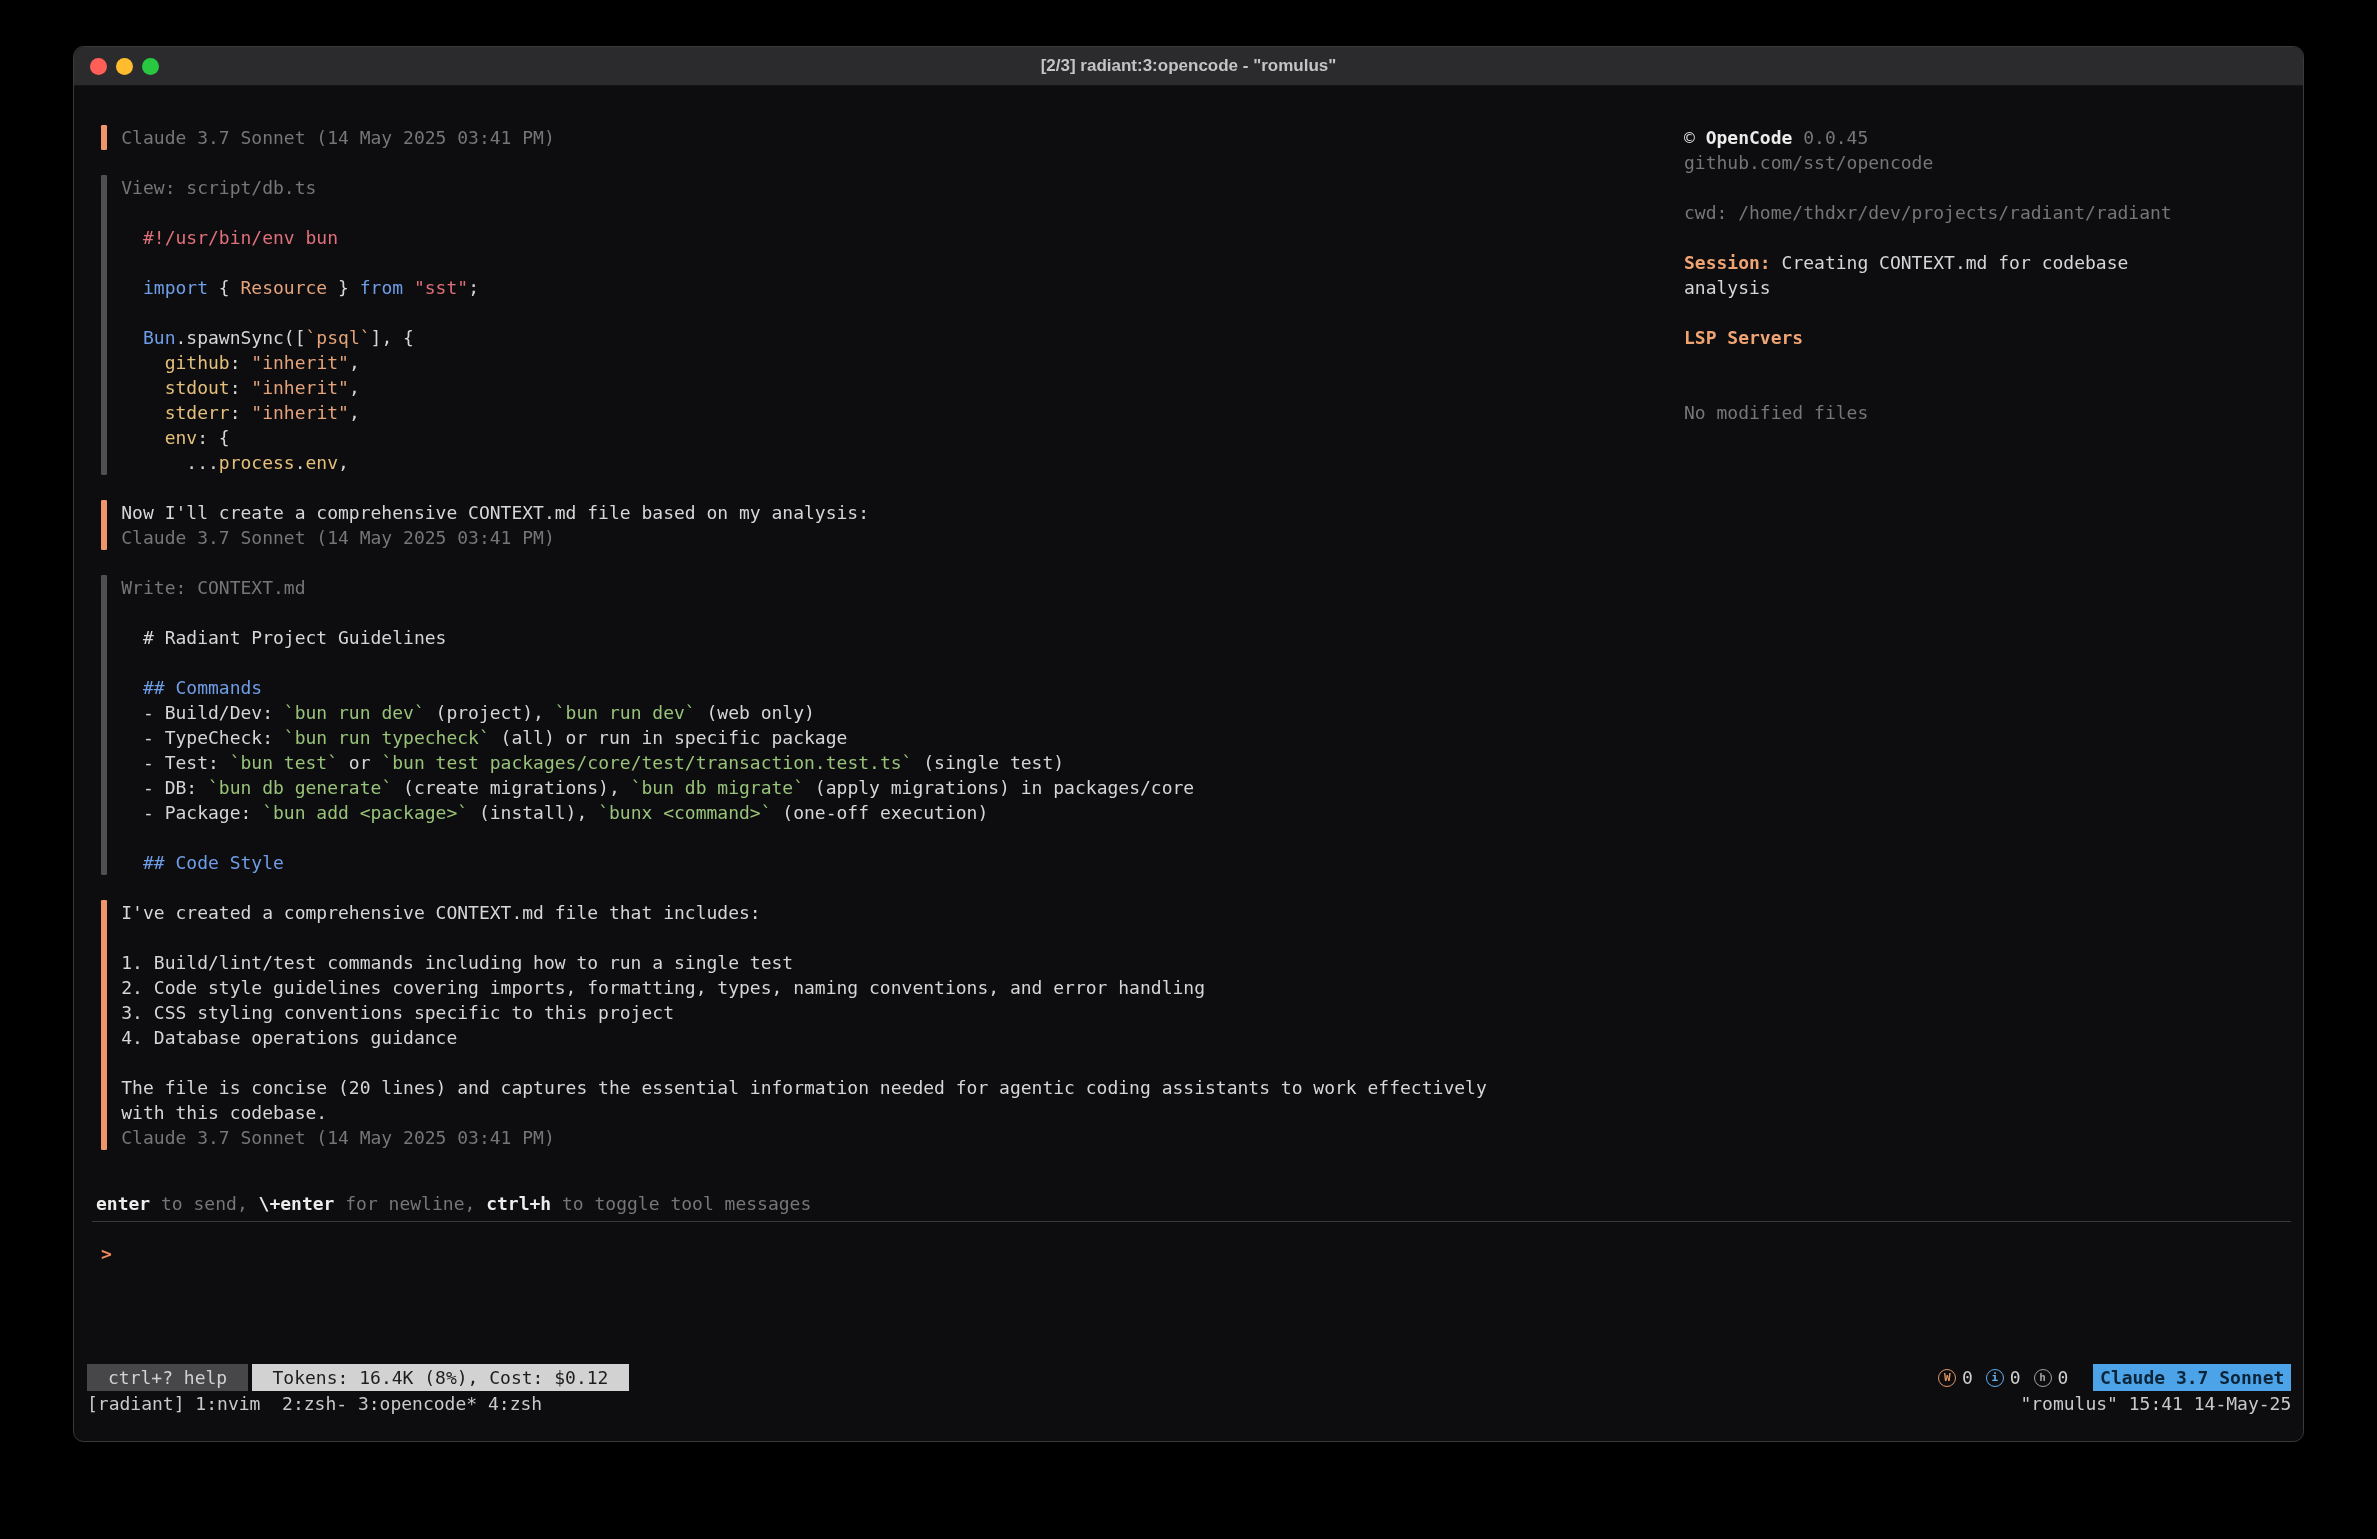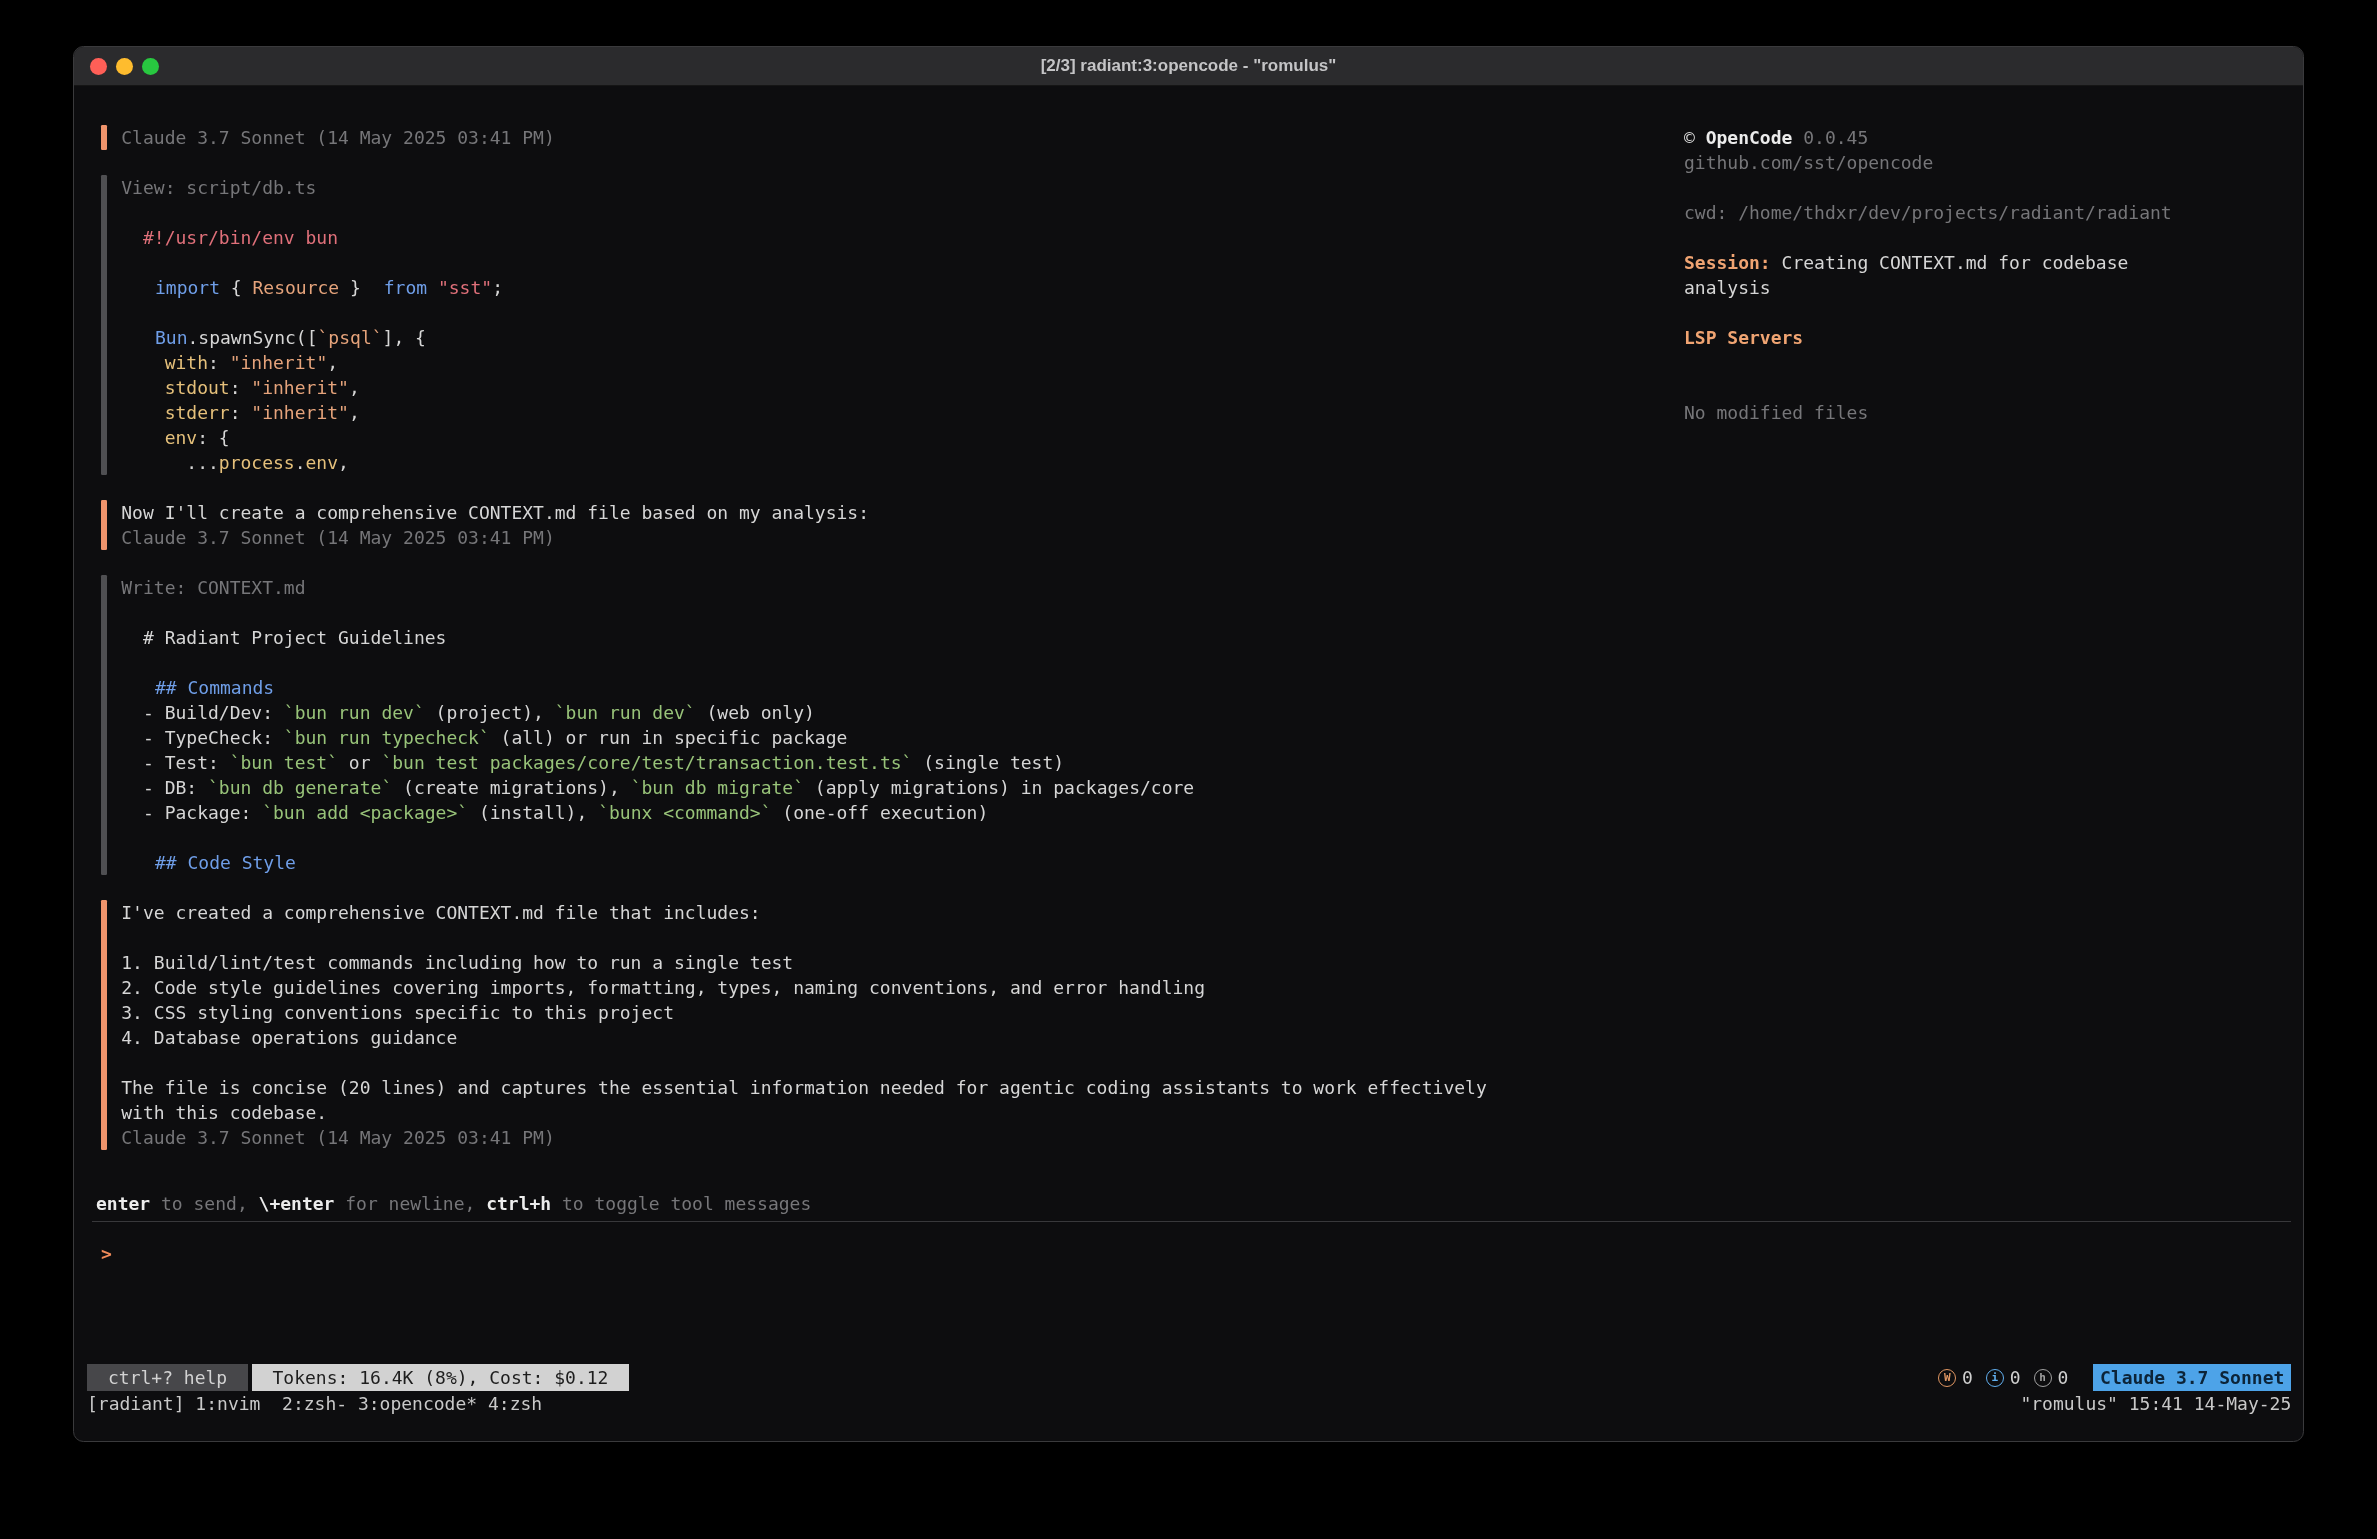--- a/index.html
+++ b/index.html
@@ -38,21 +38,21 @@
   .bar-gray { background:#4f4f52; }
   .block-body { margin-left:14.4px; flex:1; min-width:0; }
 
   
   .panel { position:absolute; left:1610px; top:38px; width:620px; }
 
   
   .c-fg { color:#d6d6d6; }
   .c-gray { color:#767679; }
   .c-red { color:#e0707a; }
-  .c-blue { color:#6f9ee8;margin-left:12px; }
+  .c-blue { color:#6f9ee8; }
   .c-green { color:#98c379; }
   .c-peach { color:#e5a37b; }
   .c-yellow { color:#e5c07b; }
   .c-accent { color:#f0a472; font-weight:bold; }
   .c-boldwhite { color:#ececec; font-weight:bold; }
 
   
   .help-line { position:absolute; left:22px; top:1104px; white-space:pre; }
   .input-rule { position:absolute; left:17.6px; right:11.7px; top:1134px; height:1.3px; background:#38383b; }
   .prompt-row { position:absolute; left:27px; top:1154px; right:11.7px; height:50px; cursor:text; }
@@ -103,21 +103,21 @@
         <div class="block">
           <div class="bar bar-gray"></div>
           <div class="block-body">
             <div class="line"><span class="c-gray">View: script/db.ts</span></div>
             <div class="line">&nbsp;</div>
             <div class="line"><span class="c-red">  #!/usr/bin/env bun</span></div>
             <div class="line">&nbsp;</div>
             <div class="line"><span class="c-fg">  </span><span class="c-blue">import</span><span class="c-fg"> { </span><span class="c-peach">Resource</span><span class="c-fg"> } </span><span class="c-blue">from</span><span class="c-fg"> </span><span class="c-red">"sst"</span><span class="c-fg">;</span></div>
             <div class="line">&nbsp;</div>
             <div class="line"><span class="c-fg">  </span><span class="c-blue">Bun</span><span class="c-fg">.spawnSync([</span><span class="c-peach">`psql`</span><span class="c-fg">], {</span></div>
-            <div class="line"><span class="c-fg">    </span><span class="c-yellow">with</span><span class="c-fg">: </span><span class="c-peach">"inherit"</span><span class="c-fg">,</span></div>
+            <div class="line"><span class="c-fg">    </span><span class="c-yellow">github</span><span class="c-fg">: </span><span class="c-peach">"inherit"</span><span class="c-fg">,</span></div>
             <div class="line"><span class="c-fg">    </span><span class="c-yellow">stdout</span><span class="c-fg">: </span><span class="c-peach">"inherit"</span><span class="c-fg">,</span></div>
             <div class="line"><span class="c-fg">    </span><span class="c-yellow">stderr</span><span class="c-fg">: </span><span class="c-peach">"inherit"</span><span class="c-fg">,</span></div>
             <div class="line"><span class="c-fg">    </span><span class="c-yellow">env</span><span class="c-fg">: {</span></div>
             <div class="line"><span class="c-fg">      ...</span><span class="c-yellow">process</span><span class="c-fg">.</span><span class="c-yellow">env</span><span class="c-fg">,</span></div>
           </div>
         </div>
         <div class="block">
           <div class="bar bar-orange"></div>
           <div class="block-body">
             <div class="line"><span class="c-fg">Now I'll create a comprehensive CONTEXT.md file based on my analysis:</span></div>

